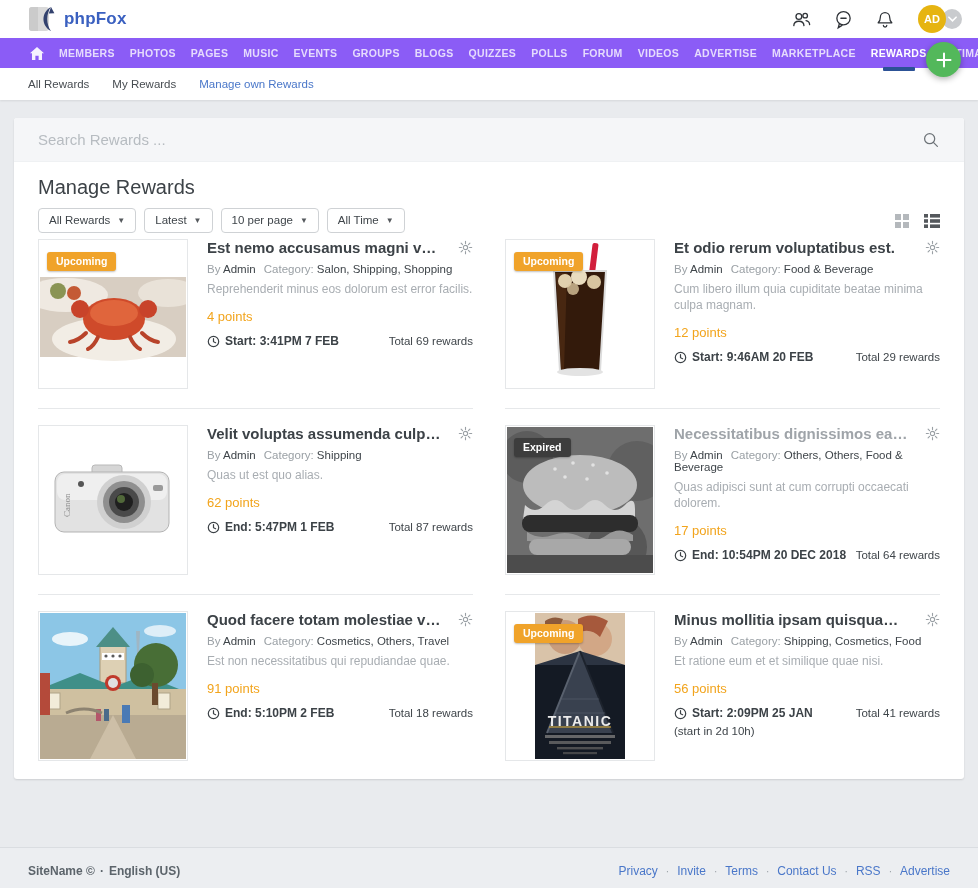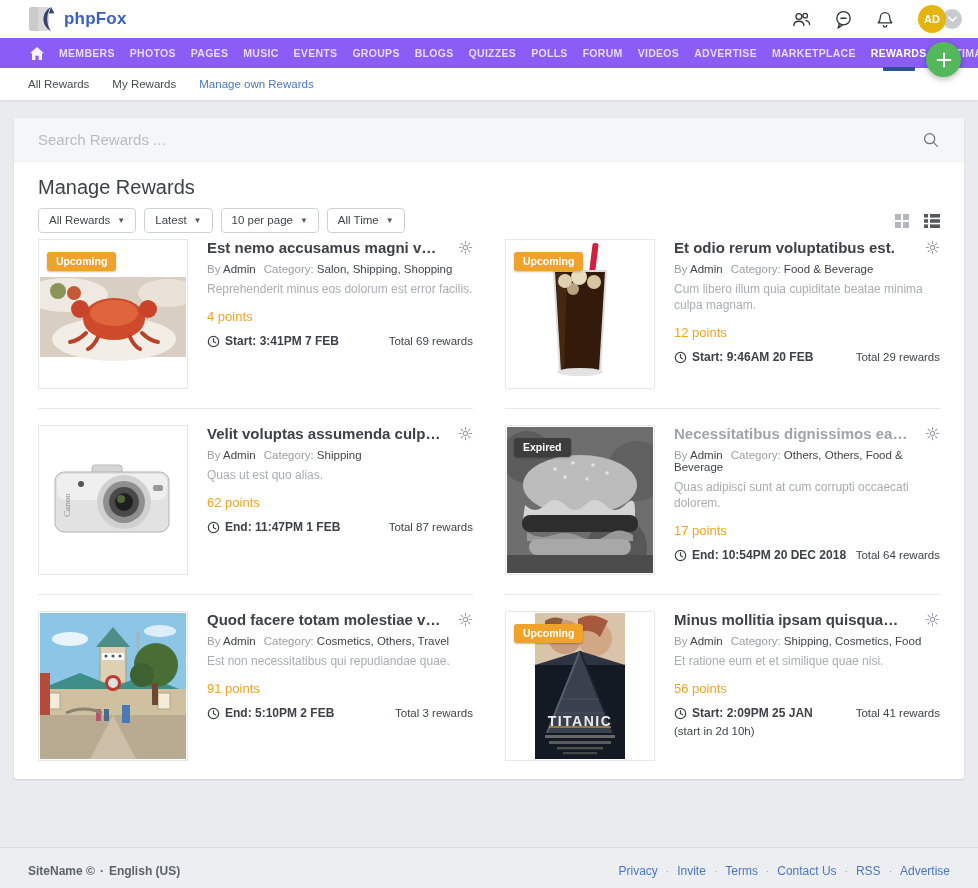--- a/index.html
+++ b/index.html
@@ -425,21 +425,21 @@
           <a>Shipping</a>
         </div>
         <p class="desc">Quas ut est quo alias.</p>
         <div class="points">62 points</div>
         <div class="sched">
           <span class="when">
             <svg width="13" height="13" viewBox="0 0 14 14">
                 <circle cx="7" cy="7" r="5.6" fill="none" stroke="#3c4247" stroke-width="1.3"></circle>
                 <path d="M7 3.8v3.4l2.3 1.1" fill="none" stroke="#3c4247" stroke-width="1.3" stroke-linecap="round"></path>
               </svg>
-            <b>End: 11:47PM 1 FEB</b>
+            <b>End: 5:47PM 1 FEB</b>
           </span>
           <span class="total">Total 87 rewards</span>
         </div>
       </div>
     </div>
 
     <div class="reward-card ruled">
       <div class="media">
         <span class="badge expired">Expired</span>
         <svg width="146" height="146" viewBox="0 0 146 146">
@@ -547,21 +547,21 @@
         <p class="desc">Est non necessitatibus qui repudiandae quae.</p>
         <div class="points">91 points</div>
         <div class="sched">
           <span class="when">
             <svg width="13" height="13" viewBox="0 0 14 14">
                 <circle cx="7" cy="7" r="5.6" fill="none" stroke="#3c4247" stroke-width="1.3"></circle>
                 <path d="M7 3.8v3.4l2.3 1.1" fill="none" stroke="#3c4247" stroke-width="1.3" stroke-linecap="round"></path>
               </svg>
             <b>End: 5:10PM 2 FEB</b>
           </span>
-          <span class="total">Total 3 rewards</span>
+          <span class="total">Total 18 rewards</span>
         </div>
       </div>
     </div>
 
     <div class="reward-card">
       <div class="media">
         <span class="badge upcoming">Upcoming</span>
         <svg width="90" height="146" viewBox="0 0 90 146">
           <rect width="90" height="146" fill="#141a24"></rect>
           <rect width="90" height="52" fill="#d9c3a9"></rect>

